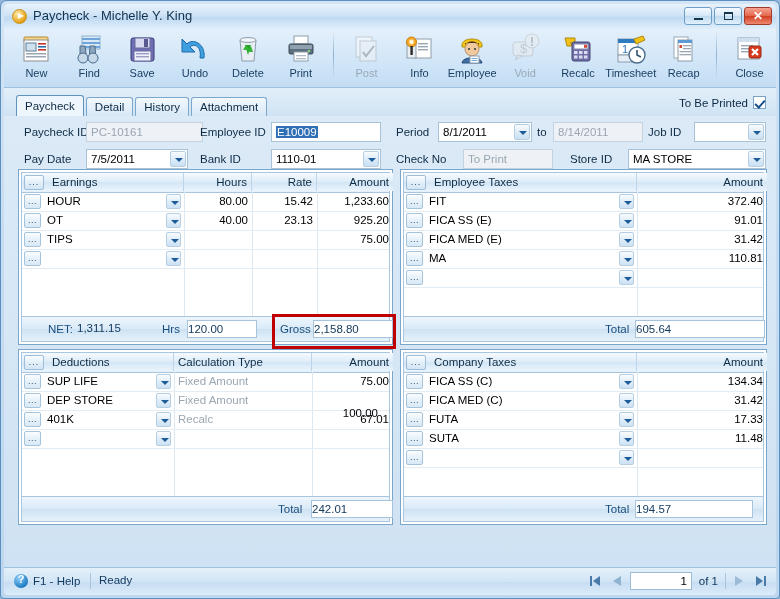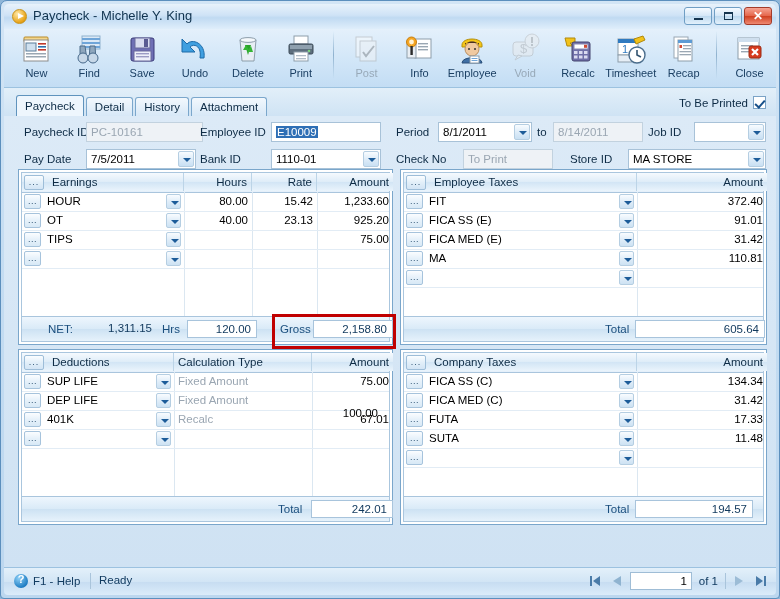--- a/index.html
+++ b/index.html
@@ -179,21 +179,21 @@
   .vline{position:absolute;top:19px;bottom:0;width:1px;background:#dbe7f1;}
   
   .gfoot{
     position:absolute;left:0;right:0;bottom:0;height:24px;
     background:linear-gradient(to bottom,#eef6fd,#d9eaf7 50%,#cde2f3 51%,#e6f2fb);
     border-top:1px solid #a9c5dd;
   }
   .flabel{position:absolute;top:4px;height:16px;line-height:16px;font-size:11.5px;color:#1a4e7d;}
   .fval{
     position:absolute;top:3px;height:18px;line-height:17px;font-size:11.5px;color:#10385c;
-    background:#fff;border:1px solid #a8c4dc;box-sizing:border-box;text-align:right;padding-right:5px;
+    background:#fff;border:1px solid #a8c4dc;box-sizing:border-box;padding-right:5px;
   }
   .fval.plain{background:transparent;border:none;}
   .redbox{
     position:absolute;border:3px solid #c00000;box-sizing:border-box;pointer-events:none;
   }
   
   .statusbar{
     position:absolute;left:0;right:0;bottom:0;height:27px;
     background:linear-gradient(to bottom,#e3f0fa,#d2e5f5 50%,#c6dcf1 51%,#dbecfa);
     border-top:1px solid #9cc2e0;border-radius:0 0 4px 4px;
@@ -485,21 +485,21 @@
       <div class="fld-label" style="left:533px;top:6px;">to</div>
       <div class="inp ro" style="left:549px;top:6px;width:90px;">8/14/2011</div>
 
       <div class="fld-label" style="left:644px;top:6px;">Job ID</div>
       <div class="dd" style="left:690px;top:6px;width:72px;">
         <span></span>
         <span class="arrow"></span>
       </div>
 
       <div class="fld-label" style="left:20px;top:33px;">Pay Date</div>
-      <div class="dd" style="left:82px;top:33px;width:110px;">
+      <div class="dd" style="left:82px;top:33px;width:102px;">
         <span>7/5/2011</span>
         <span class="arrow grey"></span>
       </div>
 
       <div class="fld-label" style="left:196px;top:33px;">Bank ID</div>
       <div class="dd" style="left:267px;top:33px;width:110px;">
         <span>1110-01</span>
         <span class="arrow"></span>
       </div>
 
@@ -632,21 +632,21 @@
 
           <div class="grow" style="top:19px;">
             <span class="rowbtn">...</span>
             <div class="gcell" style="left:21px;width:110px;">SUP LIFE</div>
             <span class="cellarrow" style="left:134px;"></span>
             <div class="gcell dim" style="left:152px;width:138px;">Fixed Amount</div>
             <div class="gcell r" style="left:290px;width:81px;">75.00</div>
           </div>
           <div class="grow" style="top:38px;">
             <span class="rowbtn">...</span>
-            <div class="gcell" style="left:21px;width:110px;">DEP LIFE</div>
+            <div class="gcell" style="left:21px;width:110px;">DEP STORE</div>
             <span class="cellarrow" style="left:134px;"></span>
             <div class="gcell dim" style="left:152px;width:138px;">Fixed Amount</div>
             <div class="gcell r" style="left:290px;width:70px;margin-top:13px;">100.00</div>
           </div>
           <div class="grow" style="top:57px;">
             <span class="rowbtn">...</span>
             <div class="gcell" style="left:21px;width:110px;">401K</div>
             <span class="cellarrow" style="left:134px;"></span>
             <div class="gcell dim" style="left:152px;width:138px;">Recalc</div>
             <div class="gcell r" style="left:290px;width:81px;">67.01</div>

